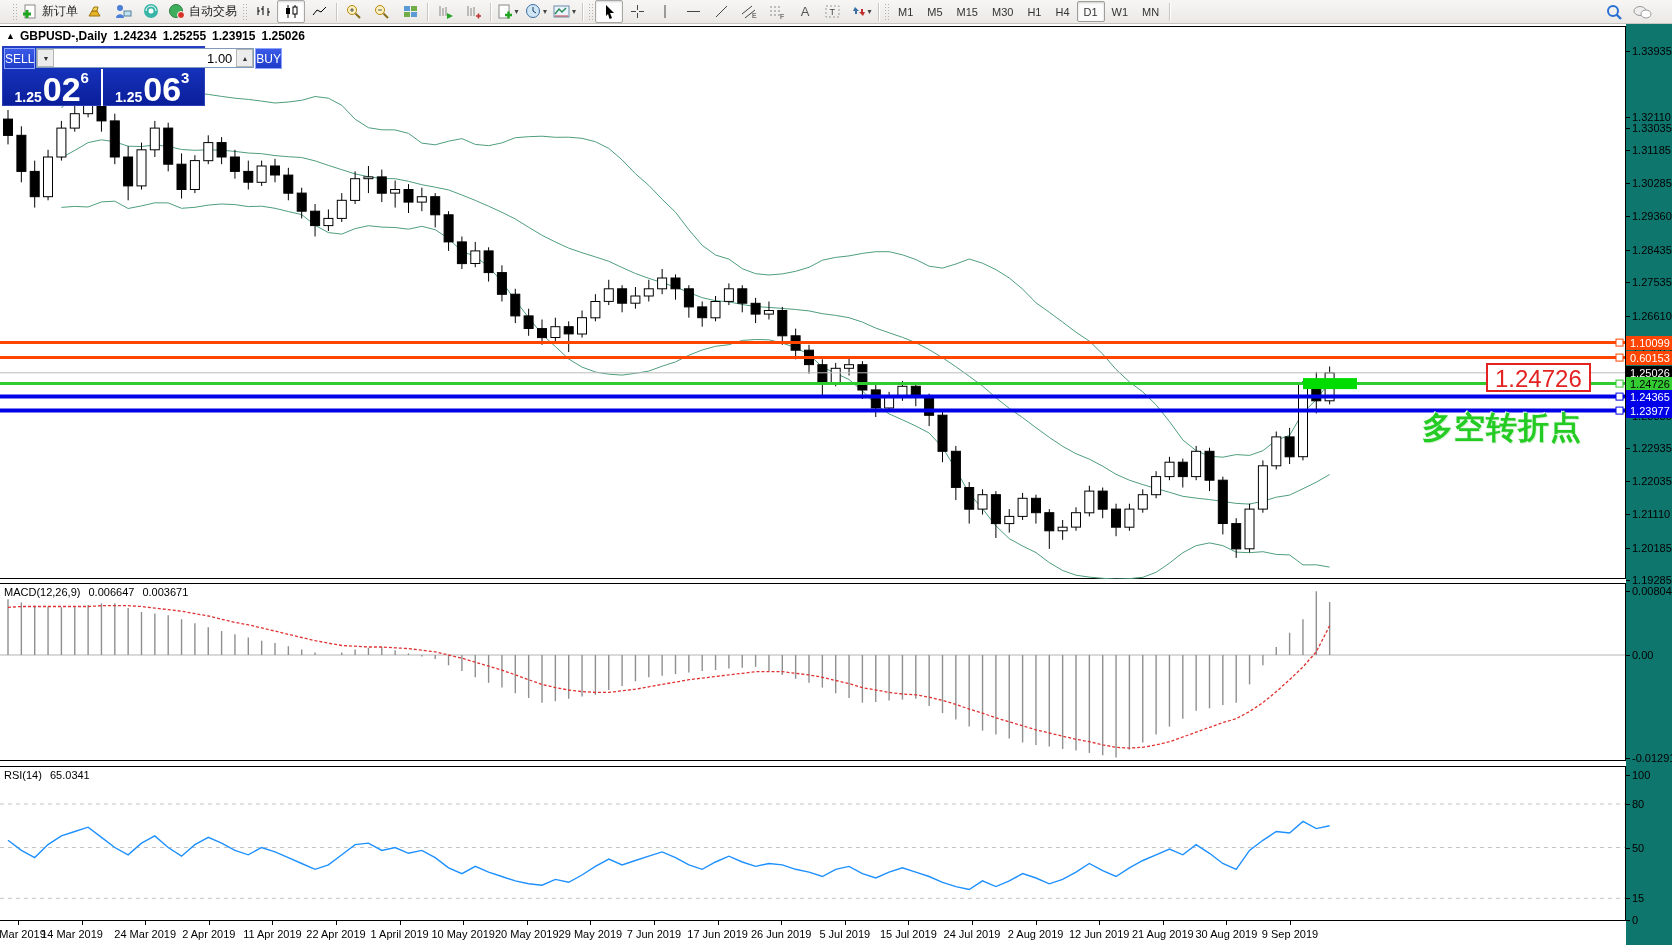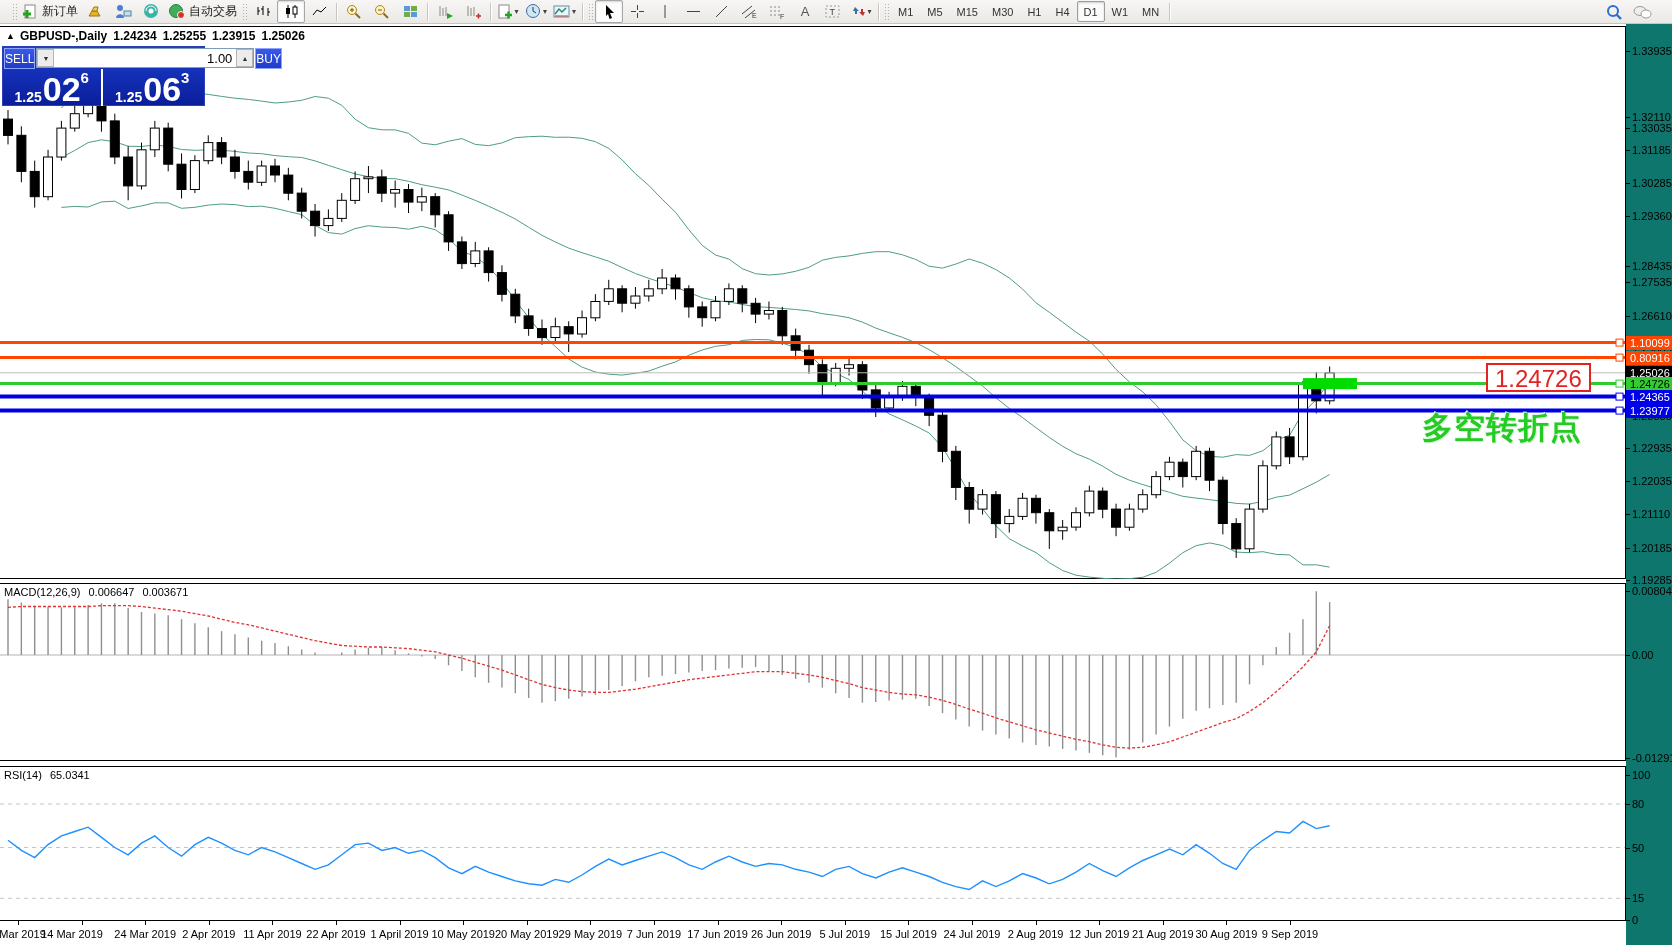--- a/index.html
+++ b/index.html
@@ -331,41 +331,41 @@
     <div class="dtick" style="left: 1290px;"></div>
     <div class="dlabel" style="left: 1290px;">9 Sep 2019</div>
   </div>
 <div id="axis">
     <div class="ptick" style="top: 44px;"><i></i>1.33935</div>
     <div class="ptick" style="top: 77px; margin-top: 44px;"><i></i>1.33035</div>
     <div class="ptick" style="top: 110px;"><i></i>1.32110</div>
     <div class="ptick" style="top: 143px;"><i></i>1.31185</div>
     <div class="ptick" style="top: 176px;"><i></i>1.30285</div>
     <div class="ptick" style="top: 209px;"><i></i>1.29360</div>
-    <div class="ptick" style="top: 243px; margin-top: 16px;"><i></i>1.28435</div>
+    <div class="ptick" style="top: 243px;"><i></i>1.28435</div>
     <div class="ptick" style="top: 275px;"><i></i>1.27535</div>
     <div class="ptick" style="top: 309px;"><i></i>1.26610</div>
     <div class="ptick" style="top: 342px;"><i></i>1.25685</div>
     <div class="ptick" style="top: 375px;"><i></i>1.24760</div>
     <div class="ptick" style="top: 409px;"><i></i>1.23835</div>
     <div class="ptick" style="top: 441px;"><i></i>1.22935</div>
     <div class="ptick" style="top: 474px;"><i></i>1.22035</div>
     <div class="ptick" style="top: 507px;"><i></i>1.21110</div>
     <div class="ptick" style="top: 541px;"><i></i>1.20185</div>
     <div class="ptick" style="top: 573px;"><i></i>1.19285</div>
     <div class="ptick" style="top: 584px;"><i></i>0.008044</div>
     <div class="ptick" style="top: 648px;"><i></i>0.00</div>
     <div class="ptick" style="top: 751px;"><i></i>-0.012914</div>
     <div class="ptick" style="top: 768px;"><i></i>100</div>
     <div class="ptick" style="top: 797px;"><i></i>80</div>
     <div class="ptick" style="top: 841px;"><i></i>50</div>
     <div class="ptick" style="top: 891px;"><i></i>15</div>
     <div class="ptick" style="top: 913px;"><i></i>0</div>
     <div class="badge" style="top: 336px; background: rgb(255, 69, 0); color: rgb(255, 255, 255);">1.10099</div>
-    <div class="badge" style="top: 351px; background: rgb(255, 69, 0); color: rgb(255, 255, 255);">0.80916</div>
+    <div class="badge" style="top: 351px; background: rgb(255, 69, 0); color: rgb(255, 255, 255);">0.60153</div>
     <div class="badge" style="top: 366px; background: rgb(0, 0, 0); color: rgb(255, 255, 255);">1.25026</div>
     <div class="badge" style="top: 377px; background: rgb(51, 204, 51); color: rgb(0, 0, 0);">1.24726</div>
     <div class="badge" style="top: 390px; background: rgb(0, 0, 232); color: rgb(255, 255, 255);">1.24365</div>
     <div class="badge" style="top: 404px; background: rgb(0, 0, 232); color: rgb(255, 255, 255);">1.23977</div>
   </div>
 
 <svg id="overlay">
     <defs>
       <clipPath id="cMain">
         <rect x="0" y="26" width="1626" height="553"></rect>

